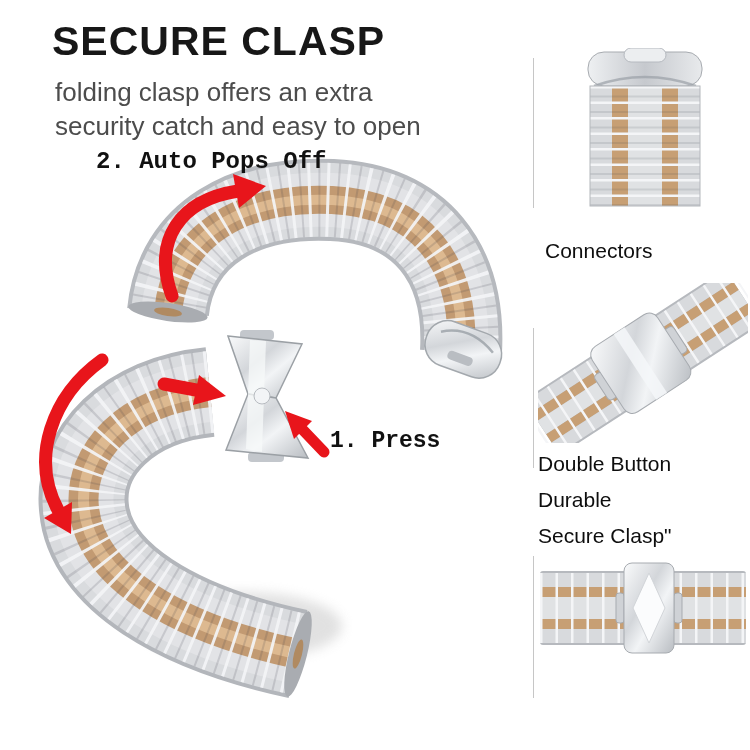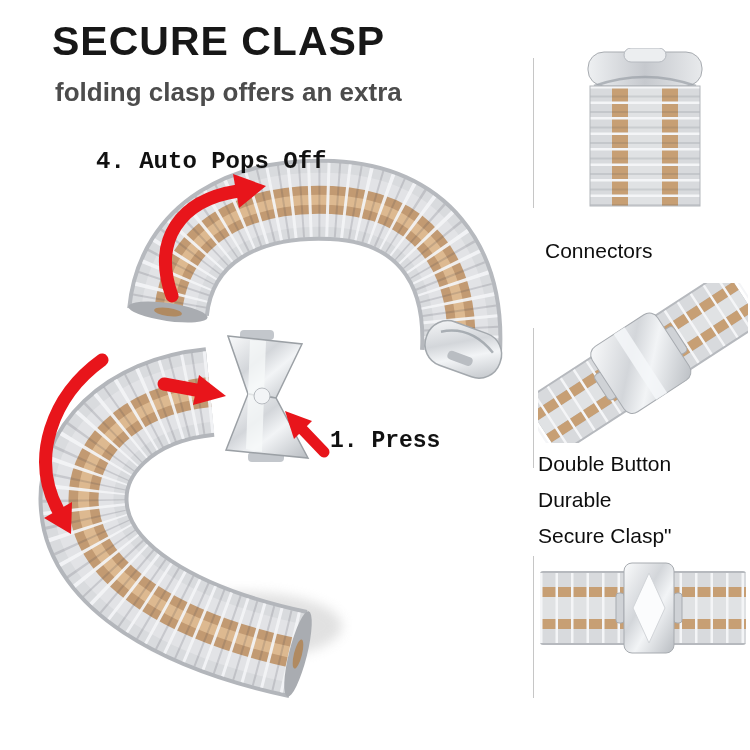--- a/index.html
+++ b/index.html
@@ -2,21 +2,21 @@
 <html><head>
 <meta charset="utf-8">
 <style>
   html,body{margin:0;padding:0;background:#fff;}
   .canvas{position:relative;width:750px;height:750px;background:#ffffff;overflow:hidden;
           font-family:"Liberation Sans",sans-serif;}
   .art{position:absolute;left:0;top:0;width:750px;height:750px;}
   .title{position:absolute;left:52px;top:18px;margin:0;font-size:41px;font-weight:800;
          letter-spacing:1px;color:#171717;text-align:right;}
   .subtitle{position:absolute;left:55px;top:76px;margin:0;font-size:26px;line-height:1.3;
-            color:#4c4c4c;font-weight:bold;}
+            color:#4c4c4c;}
   .anno{position:absolute;color:#111;font-family:"Liberation Mono",monospace;font-weight:700;}
   .anno-pop{left:96px;top:148px;font-size:24px;}
   .anno-press{left:306px;top:428px;font-size:23px;margin-left:24px;}
   .divider{position:absolute;width:1px;background:#c6c6c6;}
   .divider-1{left:533px;top:58px;height:150px;}
   .divider-2{left:533px;top:328px;height:140px;}
   .divider-3{left:533px;top:556px;height:142px;}
   .photo{position:absolute;}
   .photo-1{left:560px;top:48px;width:170px;height:160px;}
   .photo-2{left:538px;top:283px;width:210px;height:160px;}
@@ -104,22 +104,23 @@
     </g>
     <g>
       <path d="M324,452 L303,430" fill="none" stroke="#e8151b" stroke-width="11" stroke-linecap="round"></path>
       <polygon points="285,411 312,421 294,439" fill="#e8151b"></polygon>
     </g>
   </svg>
 
   <h1 class="title">SECURE CLASP</h1>
   <p class="subtitle">
     <span>folding clasp offers an extra</span><br>
+    <span>security catch and easy to open</span>
   </p>
-  <div class="anno anno-pop">4. Auto Pops Off</div>
+  <div class="anno anno-pop">2. Auto Pops Off</div>
   <div class="anno anno-press">1. Press</div>
 
   <div class="divider divider-1"></div>
   <div class="divider divider-2"></div>
   <div class="divider divider-3"></div>
 
   <svg class="photo photo-1" viewBox="0 0 170 160" aria-hidden="true">
     <rect x="28" y="4" width="114" height="34" rx="16" fill="url(#gSilverV)" stroke="#a7abb0" stroke-width="1"></rect>
     <rect x="64" y="0" width="42" height="14" rx="7" fill="#eceef0" stroke="#b6bac0"></rect>
     <path d="M34,38 Q85,20 136,38" fill="none" stroke="#9aa0a6" stroke-width="2.5" opacity="0.7"></path>

